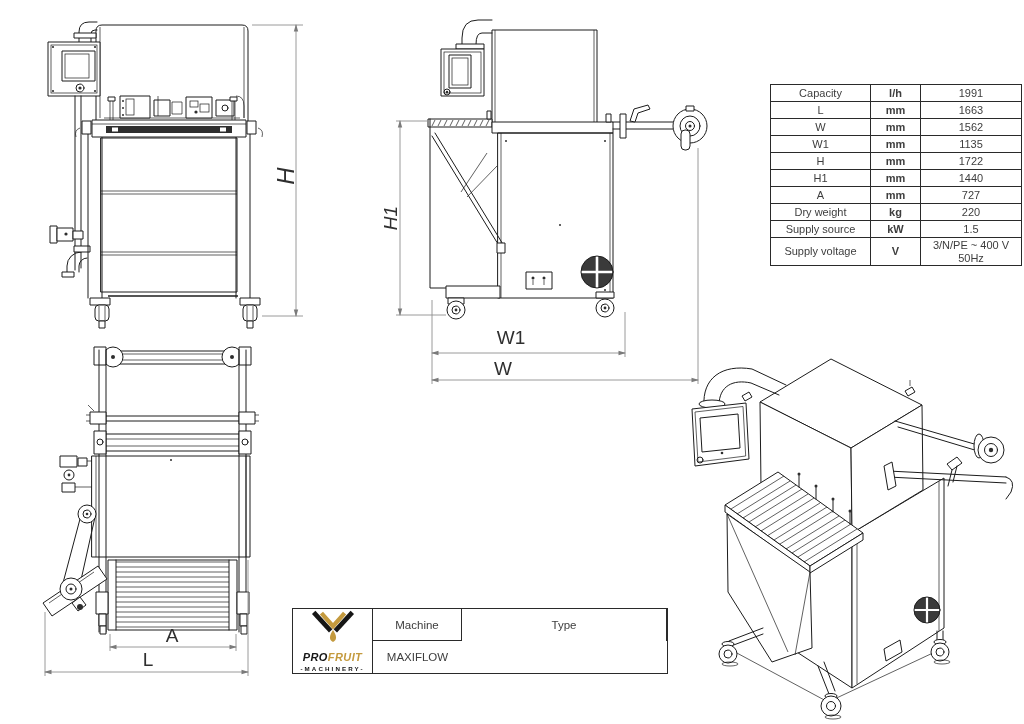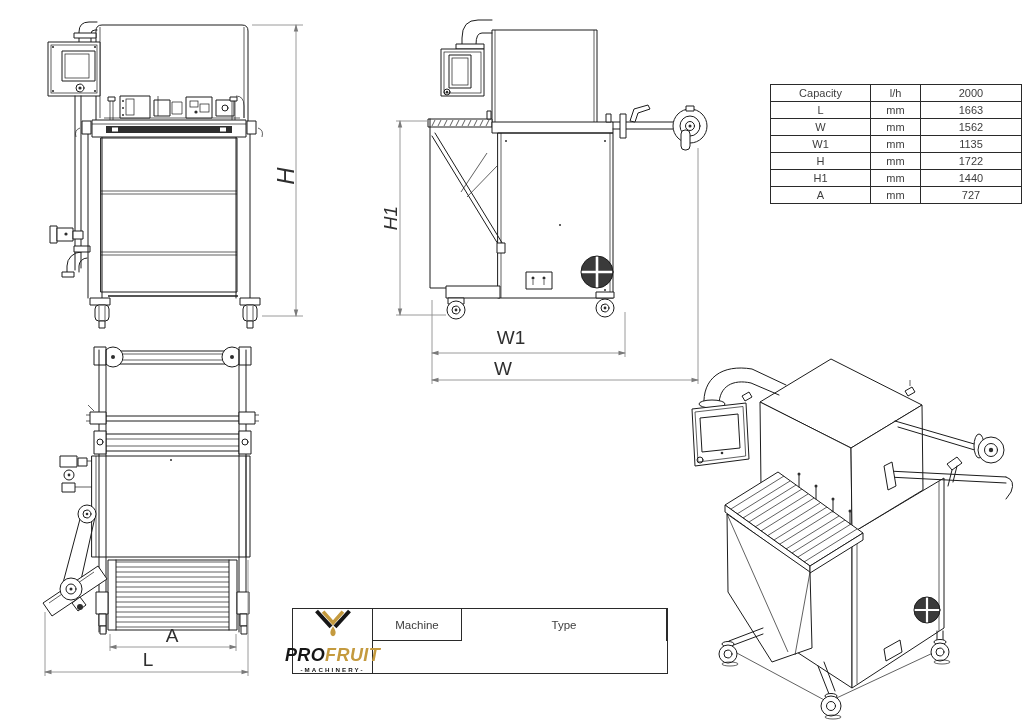--- a/index.html
+++ b/index.html
@@ -12,30 +12,30 @@
   .fw{fill:#ffffff;stroke:#1c1c1c;stroke-width:1;stroke-linejoin:round;}
   .fd{fill:#2e2e2e;stroke:none;}
   .dim{stroke:#8f8f8f;fill:none;stroke-width:.9;}
   .arr{fill:#7a7a7a;stroke:none;}
   .dlab{fill:#2f2f2f;font-family:"Liberation Sans",sans-serif;}
   .it{font-style:italic;}
   
   table.spec{position:absolute;left:770px;top:84px;border-collapse:collapse;background:#fff;
              font-size:11px;color:#3d3d3d;table-layout:fixed;}
   table.spec td{border:1px solid #2a2a2a;text-align:center;padding:1px 2px;height:14px;line-height:1.15;}
-  td.p{width:95px;margin-top:18px;} td.u{width:45px;} td.v{width:96px;}
+  td.p{width:95px;margin-top:18px;} td.u{width:45px;font-weight:bold;} td.v{width:96px;}
   
   .tblock{position:absolute;left:292px;top:608px;width:376px;height:66px;background:#fff;
           border:1.5px solid #2a2a2a;display:grid;grid-template-columns:80px 89px 1fr;
           grid-template-rows:1fr 1fr;font-size:11.5px;color:#3d3d3d;box-sizing:border-box;}
   .tblock .cell{display:flex;align-items:center;justify-content:center;text-align:center;}
   .tblock .logo{grid-row:1/3;border-right:1px solid #2a2a2a;flex-direction:column;justify-content:center;}
   .tblock .lab{border-right:1px solid #2a2a2a;}
   .tblock .bb{border-bottom:1px solid #2a2a2a;}
-  .brand{font-size:18px;font-weight:bold;font-style:italic;letter-spacing:.4px;color:#161616;line-height:1;margin-top:8px;}
+  .brand{font-size:11px;font-weight:bold;font-style:italic;letter-spacing:.4px;color:#161616;line-height:1;margin-top:8px;}
   .brand .gold{color:#c49a3e;}
   .machy{font-size:6.2px;font-weight:bold;letter-spacing:2.1px;color:#161616;margin-top:2px;}
 </style>
 </head>
 <body>
 
 <div class="page">
 
 <svg width="1024" height="724" viewBox="0 0 1024 724">
 
@@ -414,21 +414,21 @@
       <circle class="fd" cx="722" cy="453" r="1.3"></circle>
     </g>
   </g>
 </svg>
 
 <table class="spec">
   <tbody>
     <tr>
       <td class="p">Capacity</td>
       <td class="u">l/h</td>
-      <td class="v">2000</td>
+      <td class="v">1991</td>
     </tr>
     <tr>
       <td class="p">L</td>
       <td class="u">mm</td>
       <td class="v">1663</td>
     </tr>
     <tr>
       <td class="p">W</td>
       <td class="u">mm</td>
       <td class="v">1562</td>
@@ -445,32 +445,48 @@
     </tr>
     <tr>
       <td class="p">H1</td>
       <td class="u">mm</td>
       <td class="v">1440</td>
     </tr>
     <tr>
       <td class="p">A</td>
       <td class="u">mm</td>
       <td class="v">727</td>
+    </tr>
+    <tr>
+      <td class="p">Dry weight</td>
+      <td class="u">kg</td>
+      <td class="v">220</td>
+    </tr>
+    <tr>
+      <td class="p">Supply source</td>
+      <td class="u">kW</td>
+      <td class="v">1.5</td>
+    </tr>
+    <tr>
+      <td class="p">Supply voltage</td>
+      <td class="u">V</td>
+      <td class="v">3/N/PE ~ 400 V 50Hz</td>
     </tr>
   </tbody>
 </table>
 
 <div class="tblock">
   <div class="cell logo">
     <svg width="58" height="34" viewBox="0 0 72 44" style="position:static;">
       <path d="M11,3 L33,27" stroke="#161616" stroke-width="6" fill="none"></path>
       <path d="M61,3 L39,27" stroke="#161616" stroke-width="6" fill="none"></path>
       <path d="M21,4 L36,21 L51,4" stroke="#c49a3e" stroke-width="5.5" fill="none"></path>
       <path d="M36,26 C31.5,33 30,38.5 36,41.5 C42,38.5 40.5,33 36,26 Z" fill="#c49a3e"></path>
     </svg>
     <div class="brand"><span>PRO</span><span class="gold">FRUIT</span></div>
     <div class="machy">-MACHINERY-</div>
   </div>
   <div class="cell lab bb">Machine</div>
   <div class="cell lab">Type</div>
+  <div class="cell">MAXIFLOW</div>
 </div>
 
 </div>
 
 </body></html>

